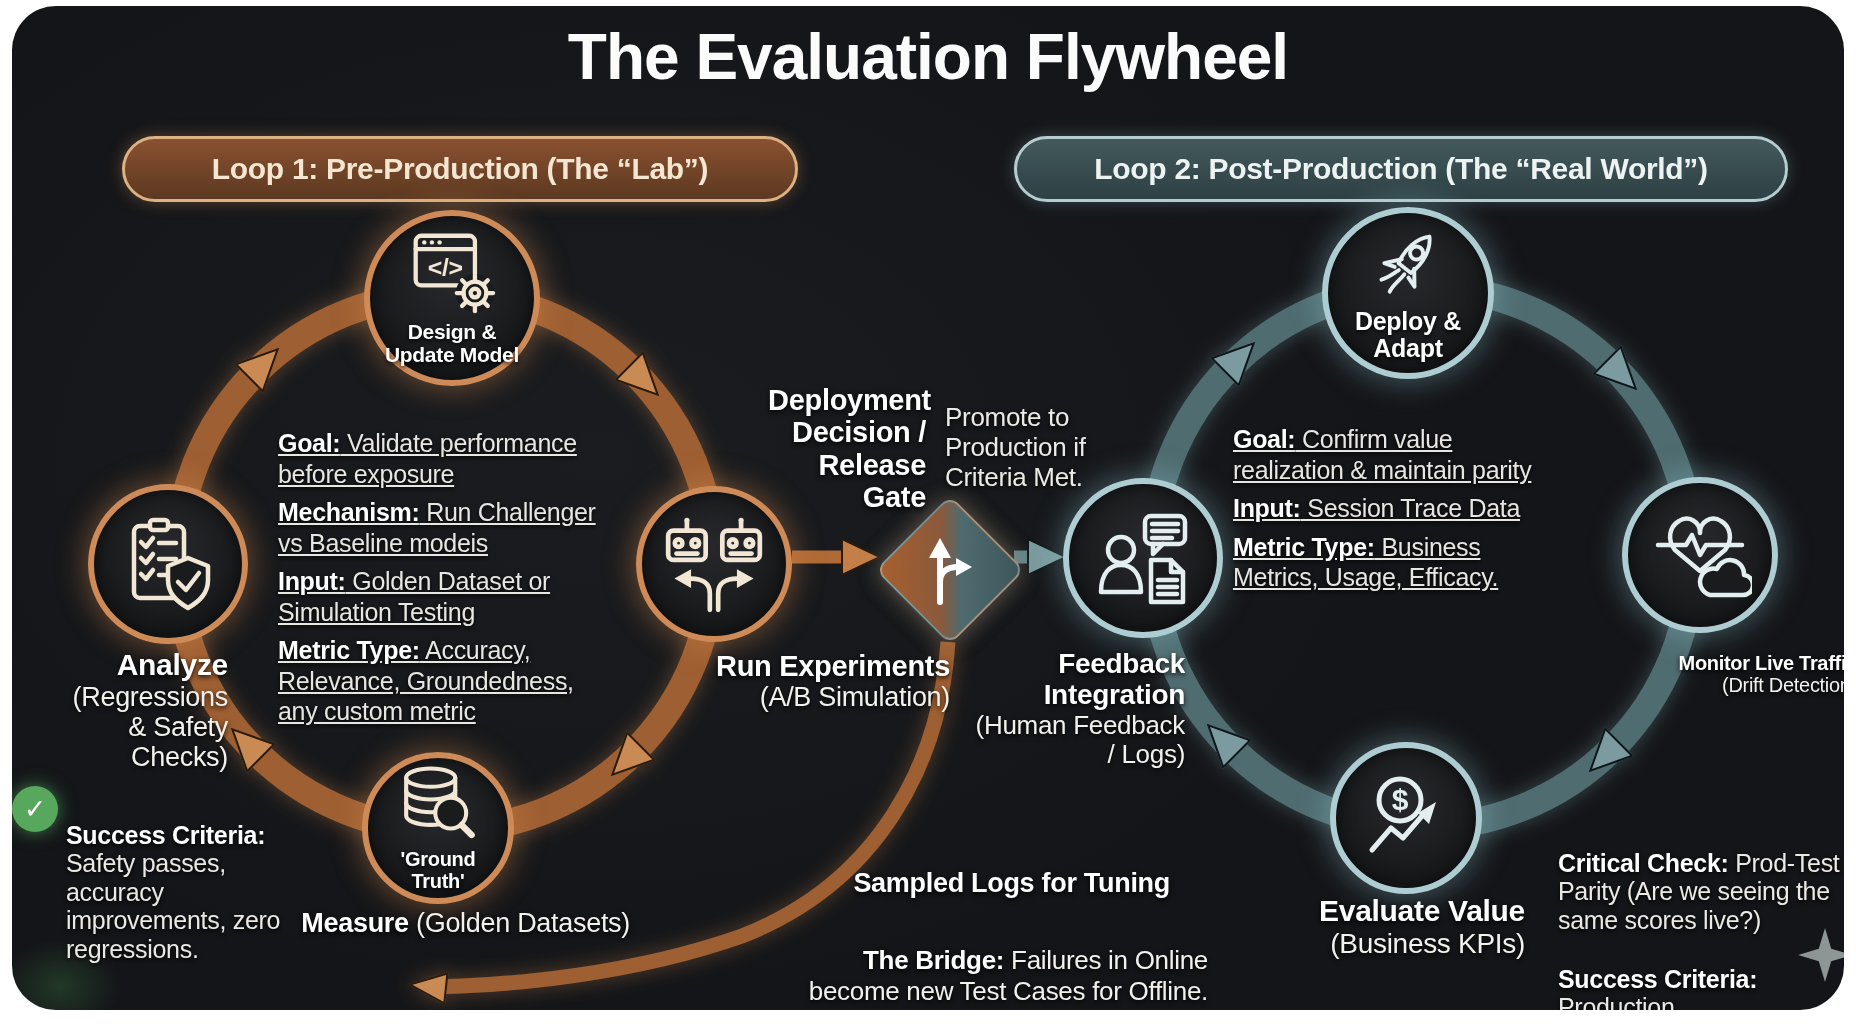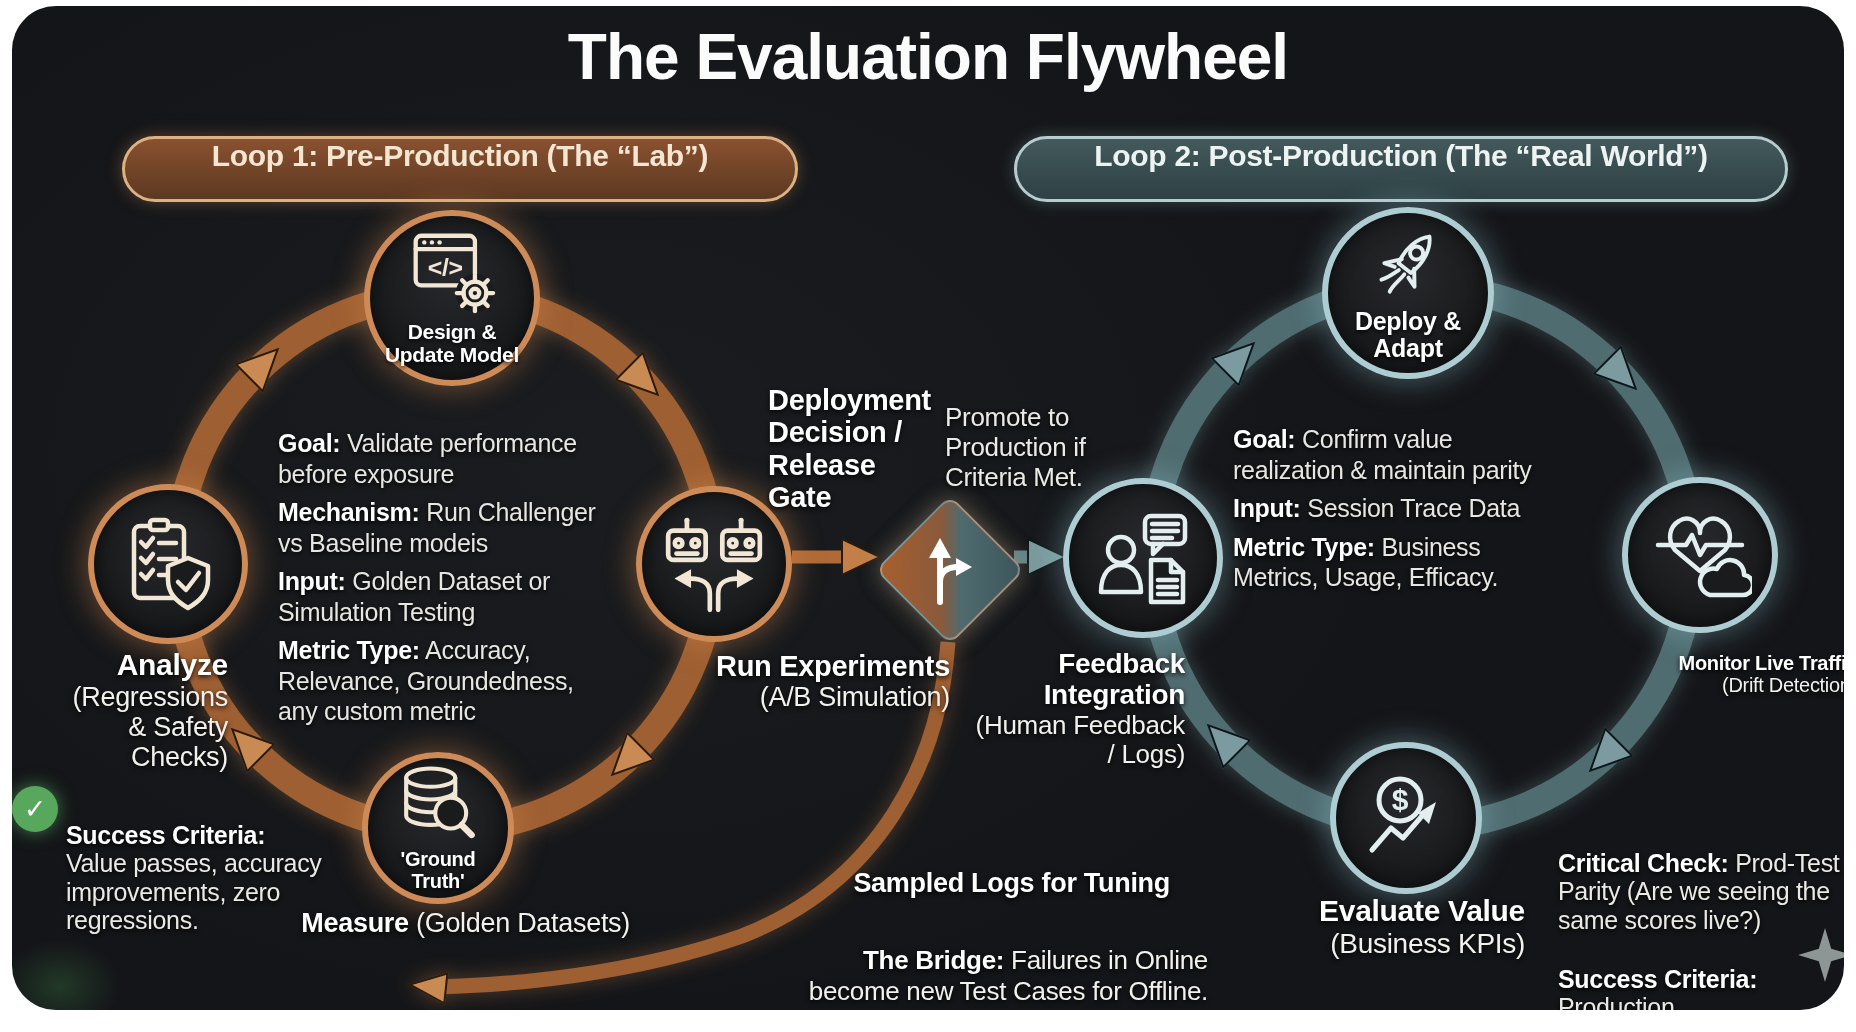--- a/index.html
+++ b/index.html
@@ -5,44 +5,44 @@
   html,body{margin:0;padding:0;background:#ffffff;}
   .page{position:relative;width:1856px;height:1032px;background:#ffffff;overflow:hidden;
         font-family:"Liberation Sans","DejaVu Sans",sans-serif;letter-spacing:-0.3px;}
   .canvas{position:absolute;left:12px;top:6px;width:1832px;height:1004px;border-radius:44px;
           background:radial-gradient(1300px 900px at 32% 45%,#1a1c1f 0%,#141518 62%),#141518;
           overflow:hidden;}
   .world{position:absolute;left:-12px;top:-6px;width:1856px;height:1032px;}
   .gfx{position:absolute;left:0;top:0;}
   .title{position:absolute;left:0;top:20px;width:1856px;text-align:center;color:#fbfbfb;
          font-size:64px;font-weight:800;letter-spacing:-1px;}
-  .pill{position:absolute;height:66px;border-radius:34px;display:flex;align-items:flex-start;justify-content:center;
+  .pill{position:absolute;height:66px;border-radius:34px;display:flex;align-items:center;justify-content:center;
         font-size:30px;font-weight:bold;box-sizing:border-box;}
   .pill1{left:122px;top:136px;width:676px;background:linear-gradient(180deg,#8a5130,#5c3921);
          border:3px solid #dcb183;color:#f4e6d1;box-shadow:0 0 16px rgba(220,150,90,.35);}
   .pill2{left:1014px;top:136px;width:774px;background:linear-gradient(180deg,#43595c,#2e4144);
          border:3px solid #b6cdd0;color:#edf3f3;box-shadow:0 0 16px rgba(140,190,200,.3);}
   .node{position:absolute;border-radius:50%;box-sizing:border-box;
         background:radial-gradient(circle at 50% 38%,#26282b 0%,#17181a 72%);
         display:flex;flex-direction:column;align-items:center;justify-content:center;gap:4px;}
   .n1{border:6px solid #cf8b57;box-shadow:0 0 28px 5px rgba(215,140,80,.38),inset 0 0 18px rgba(0,0,0,.6);}
   .n2{border:6px solid #aecdd2;box-shadow:0 0 28px 5px rgba(140,195,205,.35),inset 0 0 18px rgba(0,0,0,.6);}
   .node-label{font-weight:bold;color:#fff;text-align:center;white-space:pre-line;line-height:1.1;
               text-shadow:0 2px 4px rgba(0,0,0,.85);}
   .olabel{position:absolute;text-align:right;color:#f2f1ee;text-shadow:0 2px 5px rgba(0,0,0,.9);line-height:1.12;}
   .olabel b{color:#fff;}
   .blk{display:block;}
   .pre{white-space:pre-line;}
   .details{position:absolute;font-size:25px;line-height:1.22;color:#e8e6e2;text-shadow:0 2px 4px rgba(0,0,0,.9);}
-  .details p{margin:0 0 8px;white-space:pre-line;}
+  .details p{margin:0 0 8px;white-space:pre-line;text-decoration:underline;}
   .details b{color:#ffffff;}
   .sidetext{position:absolute;font-size:25px;line-height:1.14;color:#ebe9e5;text-shadow:0 2px 4px rgba(0,0,0,.9);
             white-space:pre-line;}
   .sidetext b{color:#fff;}
-  .gate-label{position:absolute;left:768px;top:384px;width:158px;text-align:left;font-size:29px;font-weight:bold;
+  .gate-label{position:absolute;left:768px;top:384px;width:158px;text-align:right;font-size:29px;font-weight:bold;
               color:#fff;line-height:1.12;white-space:pre-line;text-shadow:0 2px 5px rgba(0,0,0,.9);}
   .promote-label{position:absolute;left:945px;top:402px;width:172px;font-size:26px;
                  color:#eceae6;line-height:1.16;white-space:pre-line;text-shadow:0 2px 5px rgba(0,0,0,.9);}
   .diamond{position:absolute;left:897px;top:517px;width:106px;height:106px;border-radius:12px;
            transform:rotate(45deg);border:2px solid rgba(200,215,215,.4);box-sizing:border-box;
            background:linear-gradient(45deg,#a95f2d 0%,#8a5a3c 44%,#4e6b70 58%,#3c5559 100%);
            box-shadow:0 0 24px rgba(200,140,90,.35),0 0 24px rgba(120,170,180,.25);
            display:flex;align-items:center;justify-content:center;}
   .diamond-inner{transform:rotate(-45deg);display:flex;align-items:center;justify-content:center;}
   .check-badge{position:absolute;left:12px;top:786px;width:46px;height:46px;border-radius:50%;
@@ -281,21 +281,21 @@
      <b class="blk" style="font-size:30px">Analyze</b>
           <span class="blk pre">(Regressions
 &amp; Safety
 Checks)</span>
    </div>
 
    <div class="check-badge">
           <span>✓</span>
         </div>
    <div class="sidetext" style="left:66px;top:792px;width:260px">
-     <b class="blk">Success Criteria:</b><span>Value passes, accuracy
+     <b class="blk">Success Criteria:</b><span>Safety passes, accuracy
 improvements, zero
 regressions.</span>
    </div>
 
    <div class="olabel" style="left:270px;top:908px;width:360px;font-size:27px">
      <b>Measure</b><span> (Golden Datasets)</span>
    </div>
 
    <div class="olabel" style="left:650px;top:650px;width:300px;font-size:27px">
      <b class="blk" style="font-size:29px">Run Experiments</b>

